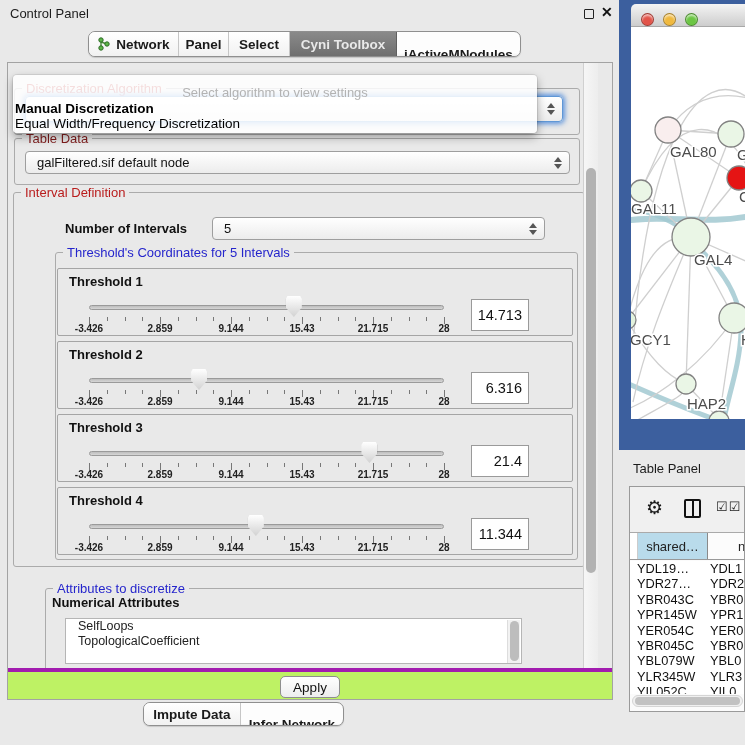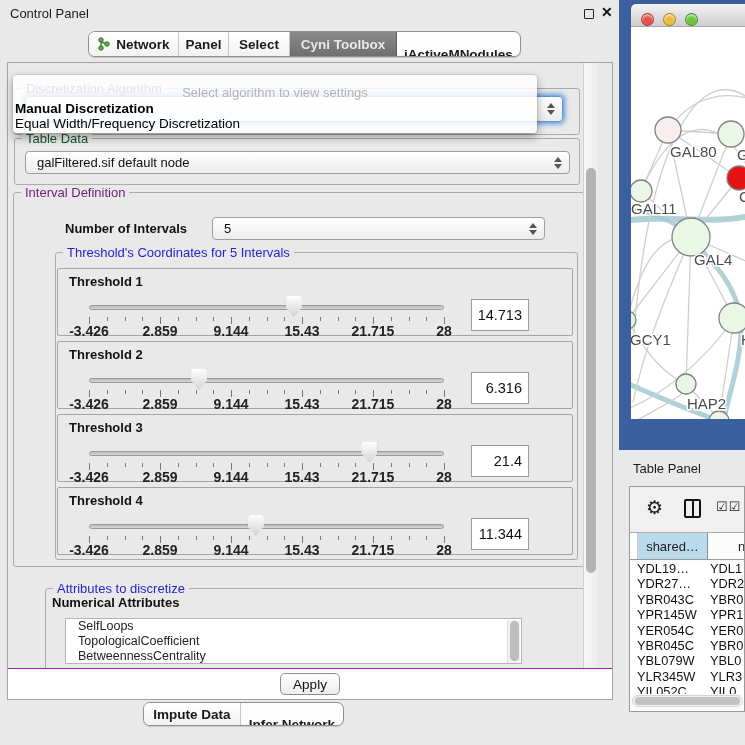--- a/index.html
+++ b/index.html
@@ -16,53 +16,53 @@
   .seg{display:flex;align-items:center;justify-content:center;font-size:13.5px;font-weight:600;color:#1a1a1a;background:linear-gradient(#ffffff,#f1f1f1);border-right:1px solid #c6c6c6;padding:0 4px;}
   .seg:last-child{border-right:none;margin-top:20px;}
   .seg.dark{background:linear-gradient(#8a8a8a,#6f6f6f);color:#e9e9e9;border-right:1px solid #5f5f5f;}
   .neticon{width:14px;height:14px;margin-right:5px;}
 
   
   .content-panel{position:absolute;left:7px;top:62px;width:606px;height:638px;border:1px solid #a3a3a3;background:#e9e9e9;}
 
   .tsec{position:absolute;border:1px solid #ababab;border-radius:3px;}
   .tsec>.tt{position:absolute;top:-8px;left:7px;background:#e9e9e9;padding:0 4px;font-size:13px;white-space:nowrap;}
-  .tt.green{color:#701a75;}
+  .tt.green{color:#b91c1c;}
   .tt.blue{color:#2525cc;}
-  .tt.plain{color:#14532d;}
+  .tt.plain{color:#7f1d1d;}
 
   .combo{position:absolute;height:23px;background:linear-gradient(#ffffff,#ececec);border:1px solid #9e9e9e;border-radius:4px;font-size:13px;color:#111;display:flex;align-items:center;padding:0 22px 0 11px;}
   .stepper{position:absolute;right:7px;top:50%;transform:translateY(-50%);width:9px;height:12px;}
   .stepper .up{position:absolute;top:0;left:50%;transform:translateX(-50%);width:0;height:0;border-left:4px solid transparent;border-right:4px solid transparent;border-bottom:5px solid #555;}
   .stepper .dn{position:absolute;bottom:0;left:50%;transform:translateX(-50%);width:0;height:0;border-left:4px solid transparent;border-right:4px solid transparent;border-top:5px solid #555;}
   .combo.focusring{box-shadow:0 0 5px 2px rgba(80,140,220,.9);border:1px solid #5f97d6;}
 
   
   .popup{position:absolute;left:13px;top:75px;width:524px;height:58px;background:rgba(255,255,255,.85);border-radius:4px;box-shadow:0 4px 10px rgba(0,0,0,.35),0 0 0 1px rgba(0,0,0,.08);z-index:30;}
   .popup .prompt{position:absolute;top:10px;left:0;right:0;text-align:center;font-size:13px;color:#b3b3b3;}
   .popup .opt1{position:absolute;top:26px;left:2px;font-size:13.5px;font-weight:bold;color:#000;white-space:nowrap;}
   .popup .opt2{position:absolute;top:41px;left:2px;font-size:13.5px;color:#000;white-space:nowrap;}
 
   
   .thr{position:absolute;left:57px;width:516px;height:68px;border:1px solid #a5a5a5;border-radius:2px;background:#e9e9e9;}
   .thr .tlabel{position:absolute;left:11px;top:5px;font-size:13px;font-weight:bold;color:#111;}
   .thr .track{position:absolute;left:31px;top:36px;width:355px;height:5px;border:1px solid #9a9a9a;border-radius:3px;background:linear-gradient(#bdbdbd,#d6d6d6);}
   .thr .thumb{position:absolute;top:27px;width:16px;height:21px;background:linear-gradient(#ffffff,#d2d2d2);clip-path:polygon(10% 0,90% 0,100% 14%,100% 55%,50% 100%,0 55%,0 14%);filter:drop-shadow(0 0 1px #7d7d7d);}
   .tick{position:absolute;width:1px;background:#777;top:48px;}
-  .ticklab{position:absolute;top:54px;transform:translateX(-50%);font-size:14px;font-weight:bold;color:#222;white-space:nowrap;}
+  .ticklab{position:absolute;top:54px;transform:translateX(-50%);font-size:10px;font-weight:bold;color:#222;white-space:nowrap;}
   .thr .val{position:absolute;left:413px;top:30px;width:58px;height:32px;background:#fff;border:1px solid #9a9a9a;font-size:14.5px;color:#111;text-align:right;padding:7px 6px 0 0;}
 
   
   .attr-sub{position:absolute;left:6px;top:6px;font-size:13px;font-weight:bold;color:#111;}
   .alist{position:absolute;left:65px;top:618px;width:457px;height:46px;background:#fff;border:1px solid #b5b5b5;overflow:hidden;}
   .alist .item{font-size:12.5px;color:#222;padding-left:12px;line-height:15px;white-space:nowrap;}
   .alist .vsb{position:absolute;right:1px;top:1px;width:13px;height:44px;background:#f2f2f2;border-left:1px solid #ddd;}
   .alist .vsb .th{position:absolute;left:2px;top:1px;width:9px;height:40px;background:#bdbdbd;border-radius:5px;}
 
-  .applybar{position:absolute;left:8px;top:668px;width:604px;height:31px;background:#ffffff;border-top:1px solid #a21caf;z-index:5;}
+  .applybar{position:absolute;left:8px;top:668px;width:604px;height:31px;background:#bef264;border-top:4px solid #a21caf;z-index:5;}
   .applybtn{position:absolute;left:50%;transform:translateX(-50%);top:4px;width:60px;height:22px;background:linear-gradient(#ffffff,#ededed);border:1px solid #8e8e8e;border-radius:5px;font-size:13.5px;color:#111;display:flex;align-items:center;justify-content:center;}
 
   
   .cp-sb{position:absolute;left:583px;top:63px;width:15px;height:620px;background:linear-gradient(90deg,#f6f6f6,#ededed);border-left:1px solid #d0d0d0;}
   .cp-sb .th{position:absolute;left:2px;top:105px;width:10px;height:405px;background:#b2b2b2;border-radius:6px;}
 
   
   .netframe{position:absolute;left:619px;top:0;width:126px;height:450px;background:#3c5f9e;}
   .nettitle{position:absolute;left:631px;top:4px;width:114px;height:23px;background:linear-gradient(#f4f4f4,#cdcdcd);border-radius:5px 0 0 0;border-bottom:1px solid #a8a8a8;}
   .light{position:absolute;top:9px;width:13px;height:13px;border-radius:50%;border:1px solid rgba(0,0,0,.3);box-shadow:inset 0 2px 2px rgba(255,255,255,.6);}
@@ -293,21 +293,20 @@
       </div>
     </div>
 
   <div class="tsec" style="left:45px;top:588px;width:540px;height:109px;">
     <span class="tt blue">Attributes to discretize</span>
     <span class="attr-sub">Numerical Attributes</span>
   </div>
   <div class="alist" id="attr-list">
     <div class="item">SelfLoops</div>
       <div class="item">TopologicalCoefficient</div>
-      <div class="item">BetweennessCentrality</div>
       <div class="vsb">
         <div class="th"></div>
       </div>
   </div>
 
   <div class="applybar">
     <div class="applybtn">Apply</div>
   </div>
 
   <div class="cp-sb">

